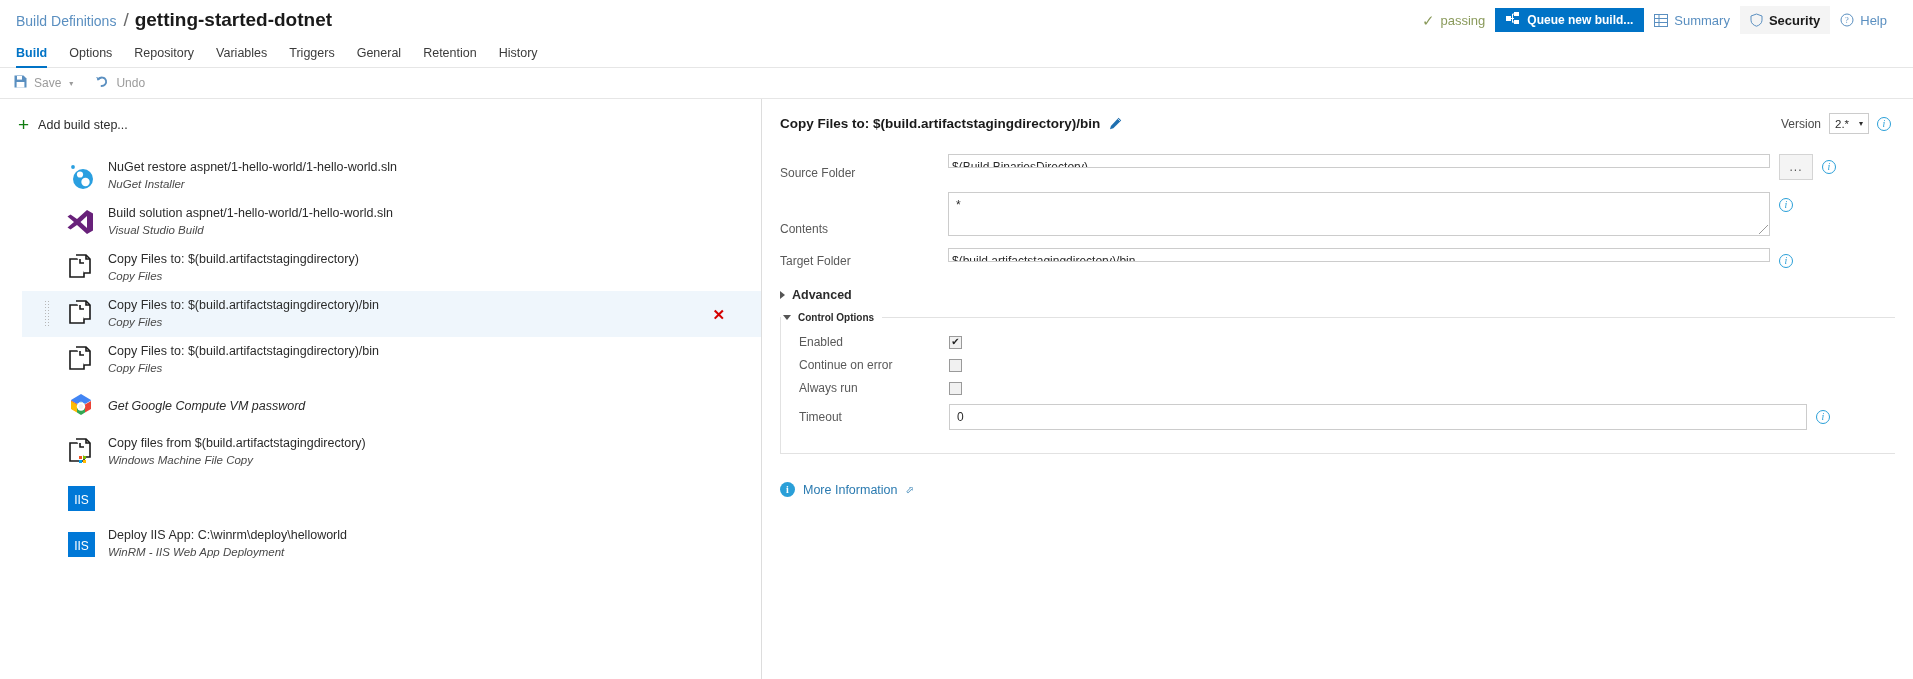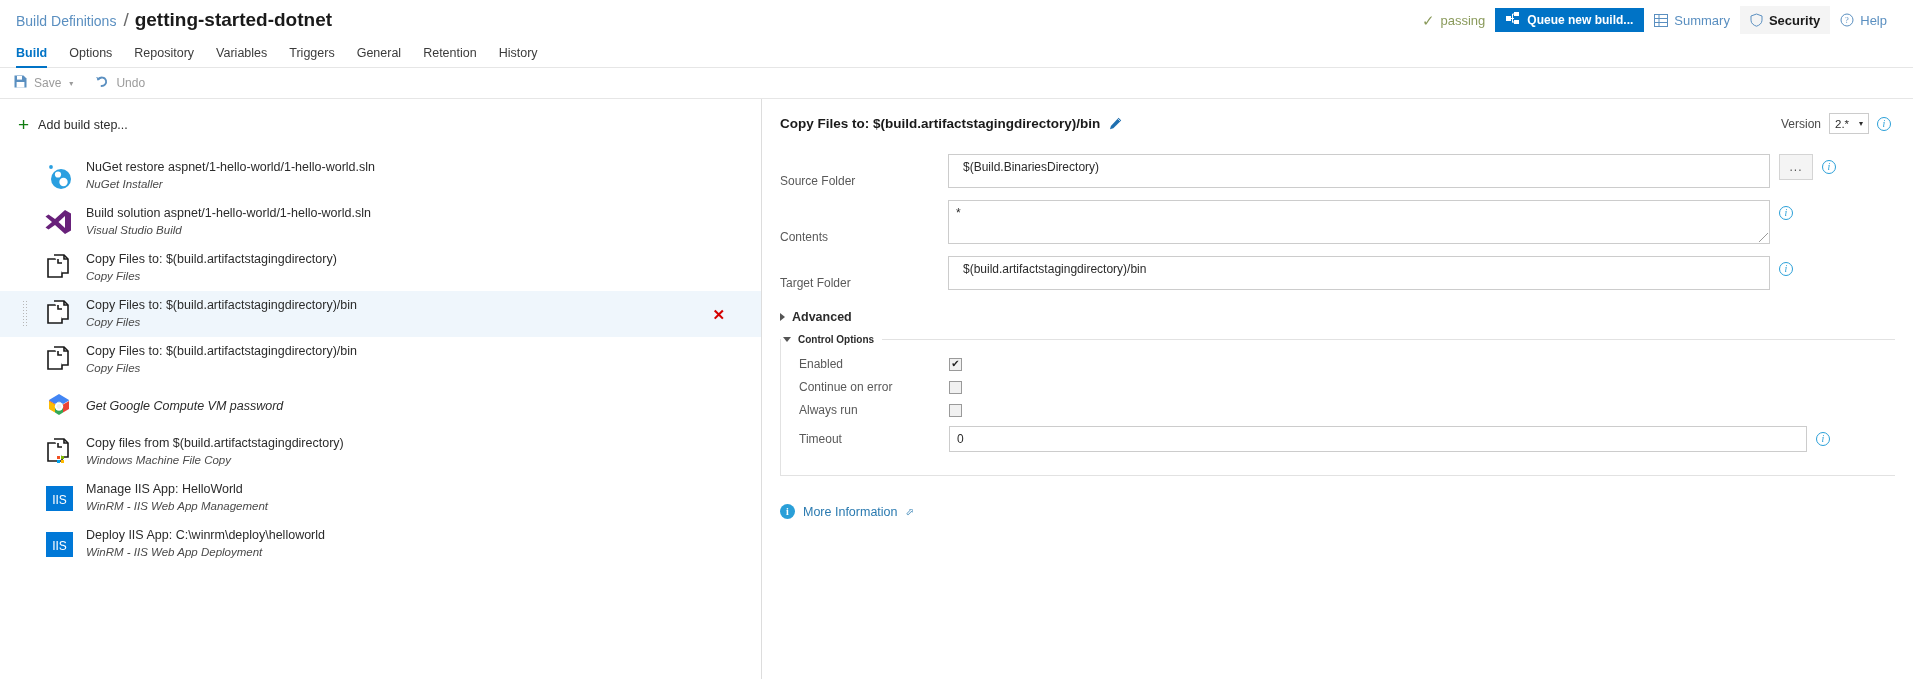--- a/index.html
+++ b/index.html
@@ -148,21 +148,21 @@
   }
   .plus {
     color: #107c10;
     font-size: 19px;
     line-height: 1;
     font-weight: 300;
   }
   .add-step-label { font-size: 12.5px; color: #2b2b2b; }
 
   
-  .steps { margin-top: 13px; }
+  .steps { margin-top: 13px; margin-left: 22px; }
   .step {
     display: flex;
     align-items: center;
     padding: 6px 10px 6px 0;
     min-height: 42px;
     position: relative;
     cursor: pointer;
   }
   .step.selected { background: #eff6fc; }
   .grip {
@@ -255,22 +255,22 @@
     width: 168px;
     flex: 0 0 168px;
     font-size: 12px;
     color: #595959;
     padding-top: 5px;
   }
   .fctl { display: flex; align-items: flex-start; gap: 9px; flex: 1; padding-right: 22px; }
   .inp {
     border: 1px solid #cccccc;
     background: #ffffff;
-    height: 34px;
-    padding: 0 14px;
+    height: 14px;
+    padding: 0 3px;
     font-size: 12px;
     color: #2b2b2b;
     line-height: 24px;
     flex: 1;
     max-width: 822px;
     white-space: nowrap;
     overflow: hidden;
   }
   .ta {
     border: 1px solid #cccccc;
@@ -621,24 +621,20 @@
       </div>
 
       <div class="step">
         <span class="grip"></span>
         <span class="step-icon">
           <svg width="29" height="29" viewBox="0 0 29 29">
             <rect x="1" y="2" width="27" height="25" fill="#0078d7"></rect>
             <text x="14.5" y="19.5" font-size="12" fill="#ffffff" text-anchor="middle" font-family="Liberation Sans, sans-serif">IIS</text>
           </svg>
         </span>
-        <span class="step-text">
-          <span class="step-title">Manage IIS App: HelloWorld</span><br>
-          <span class="step-sub">WinRM - IIS Web App Management</span>
-        </span>
       </div>
 
       <div class="step">
         <span class="grip"></span>
         <span class="step-icon">
           <svg width="29" height="29" viewBox="0 0 29 29">
             <rect x="1" y="2" width="27" height="25" fill="#0078d7"></rect>
             <text x="14.5" y="19.5" font-size="12" fill="#ffffff" text-anchor="middle" font-family="Liberation Sans, sans-serif">IIS</text>
           </svg>
         </span>

